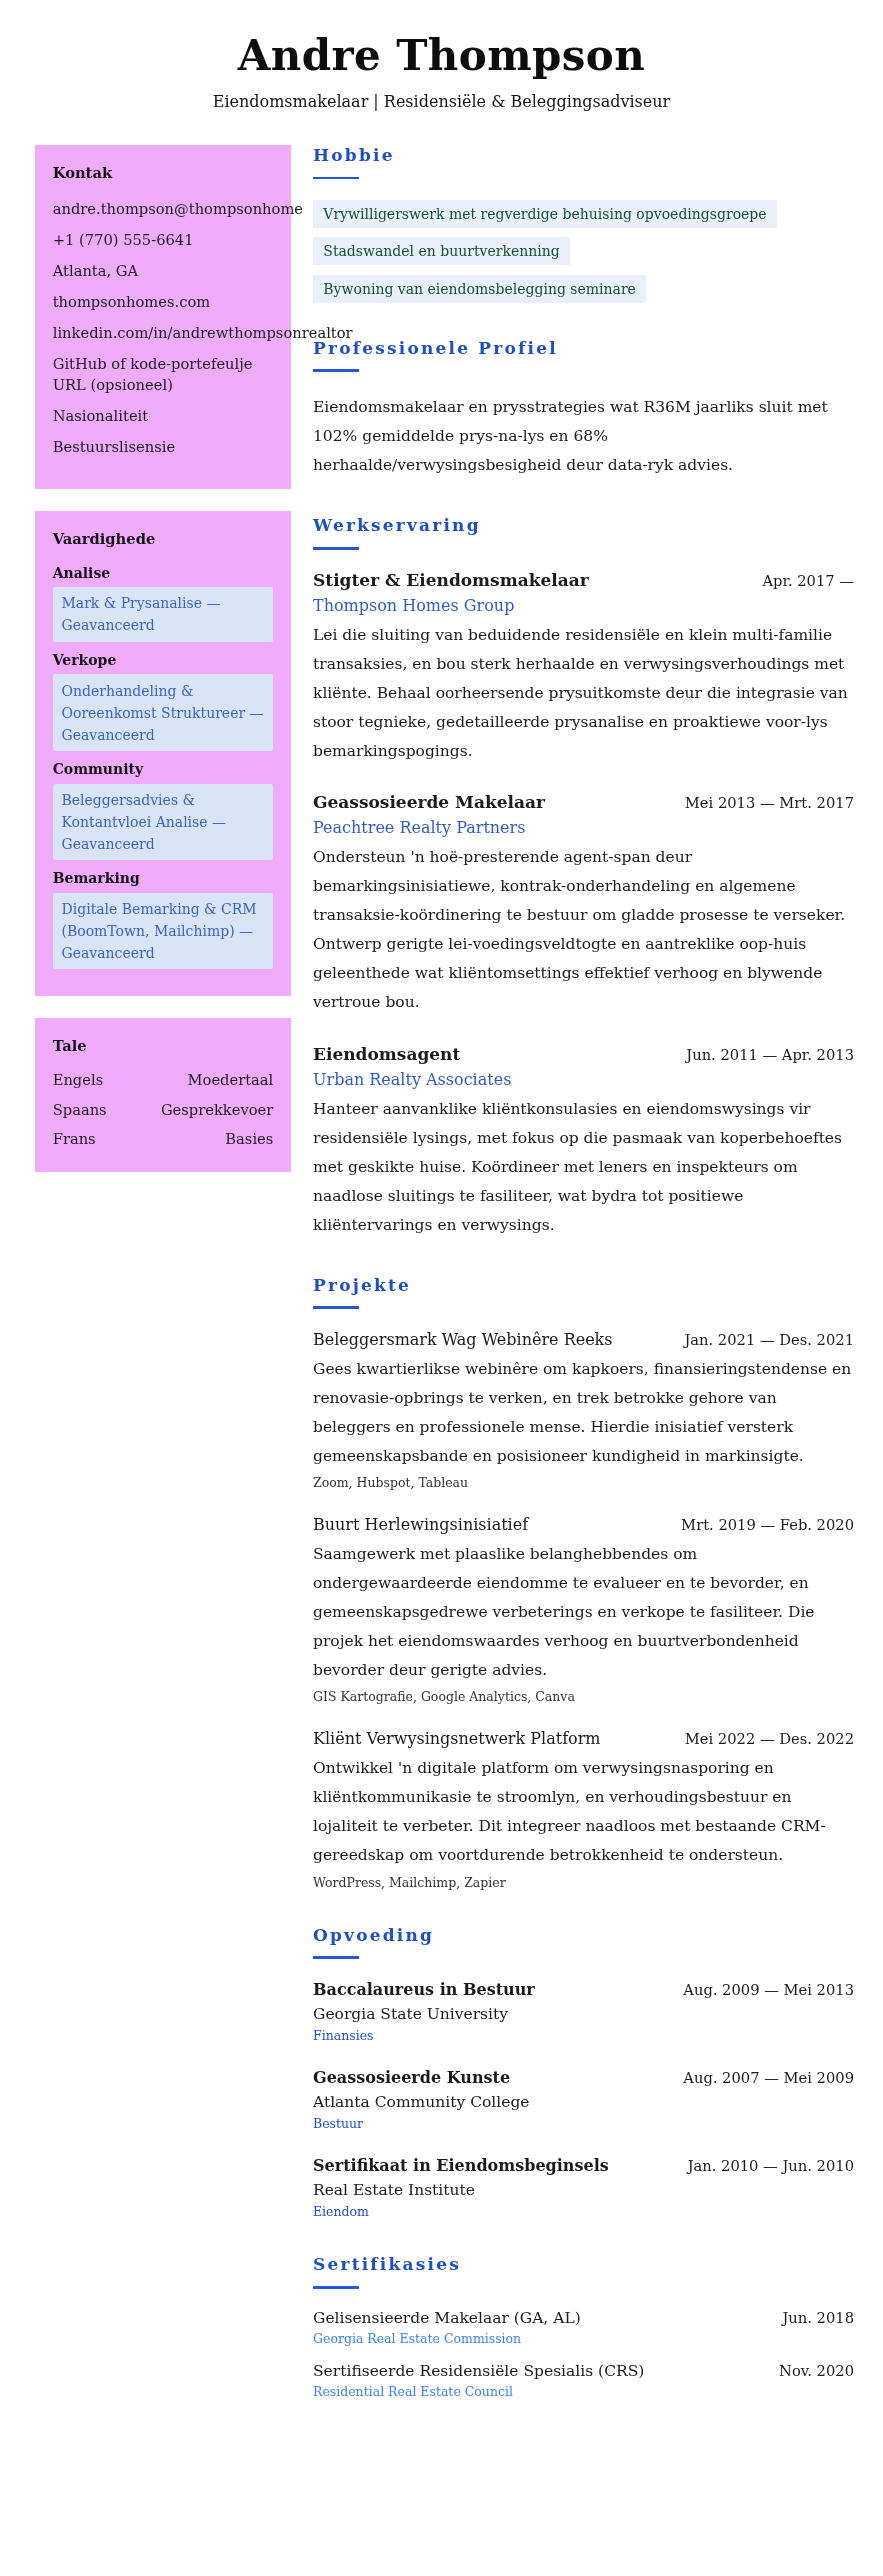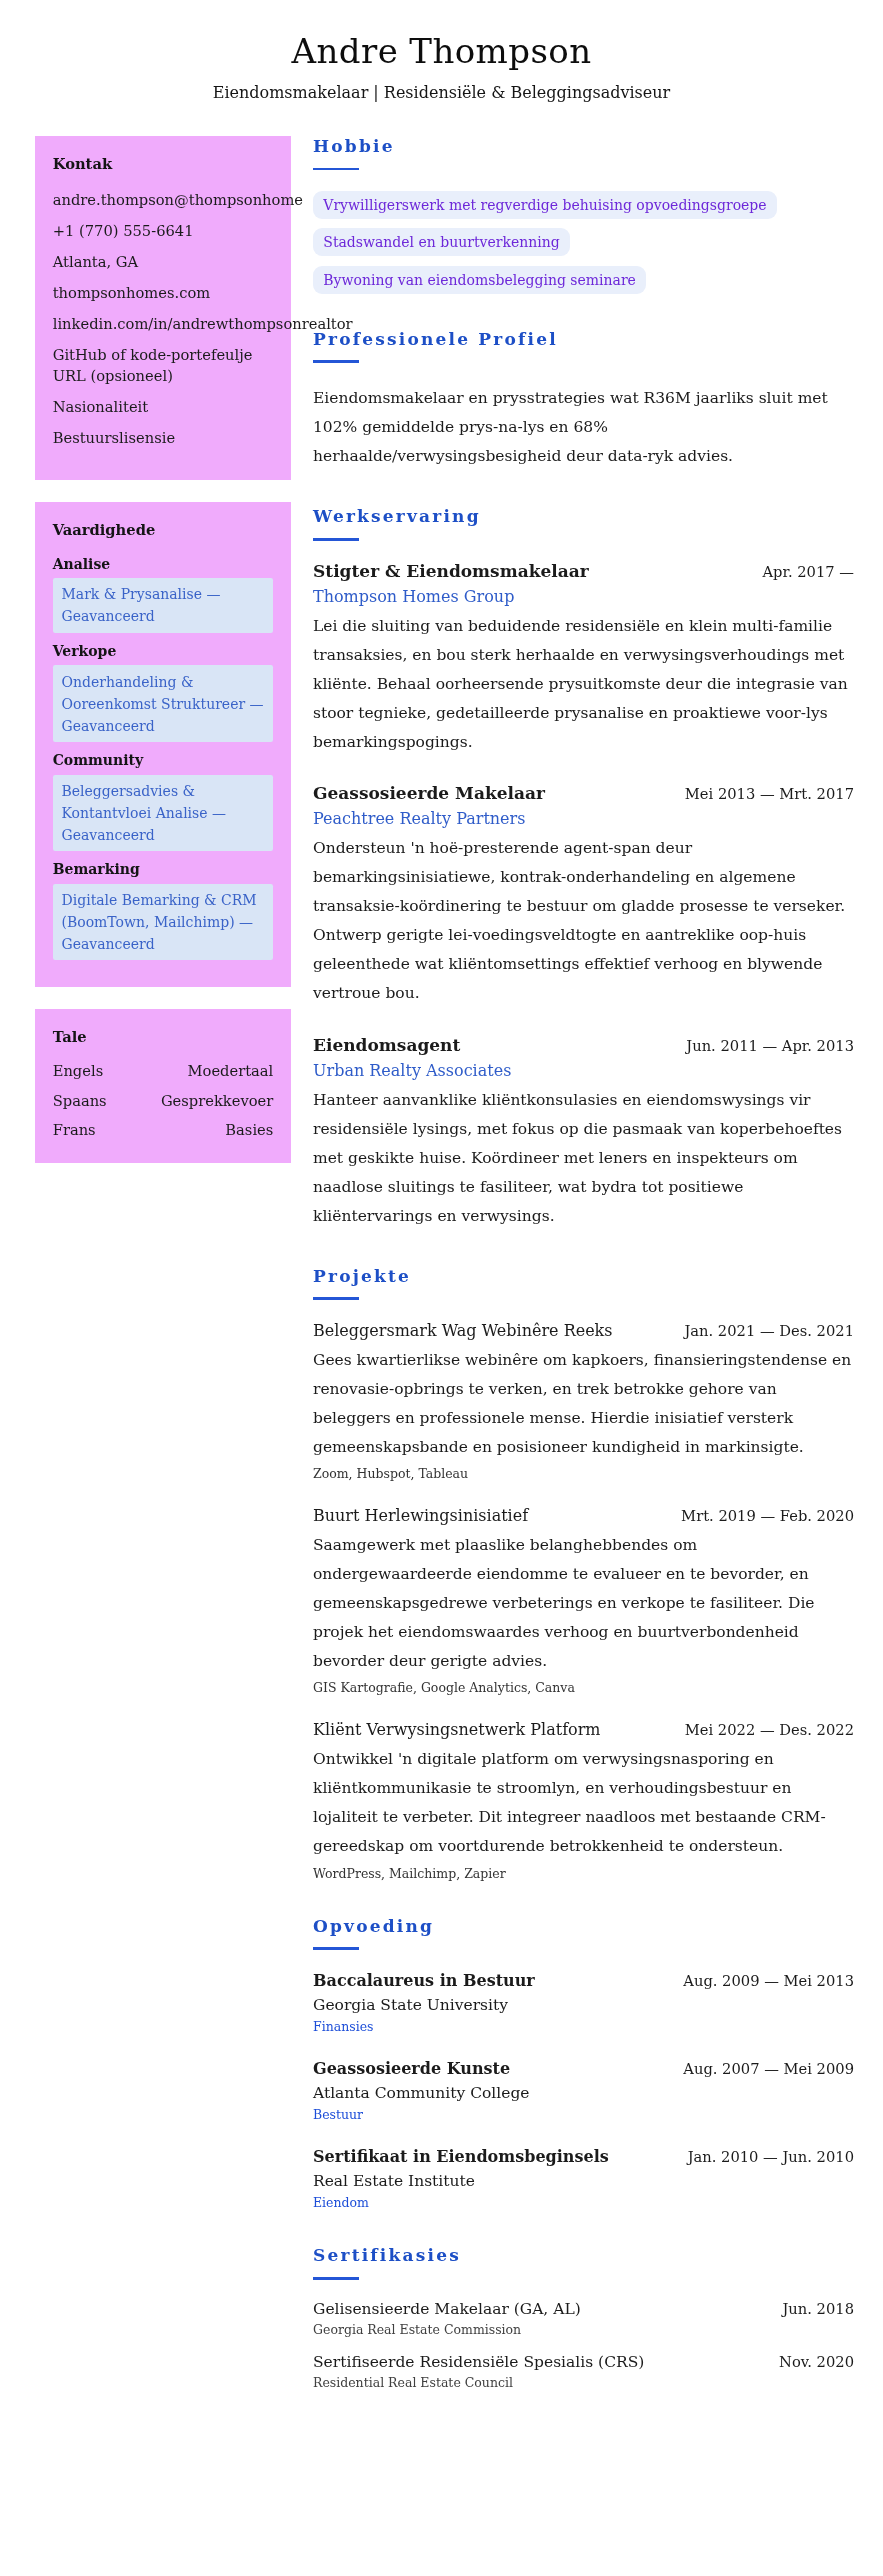--- a/index.html
+++ b/index.html
@@ -8,21 +8,21 @@
     height: 2576px;
     background: #ffffff;
     color: #1b1b1b;
     font-family: "DejaVu Serif", "Liberation Serif", serif;
     overflow: hidden;
     position: relative;
   }
 
   
   .header { padding-top: 31px; text-align: center; }
-  .name { font-size: 34px; font-weight: normal; letter-spacing: 0.4px; color: #0d0d0d; }
+  .name { font-size: 42px; font-weight: bold; letter-spacing: 0.4px; color: #0d0d0d; }
   .subtitle { font-size: 16px; margin-top: 11.8px; color: #151515; }
 
   
   .columns { display: flex; align-items: flex-start; margin: 34px 29px 0 35px; }
   .sidebar { flex: 0 0 256px; width: 256px; }
   .main { flex: 1; margin-left: 22px; min-width: 0; }
 
   
   .side-box { background: #f0abfc; padding: 19px 17.7px 22px 17.7px; margin-bottom: 22px; }
   .side-title { font-size: 14.7px; font-weight: bold; color: #141414; margin-bottom: 17.7px; }
@@ -37,22 +37,22 @@
   .lang-row { display: flex; justify-content: space-between; font-size: 14.7px; margin-bottom: 12.5px; }
   .lang-row:last-child { margin-bottom: 2.9px; }
 
   
   .section { margin-bottom: 35px; }
   .section-title { color: #1d4fc6; font-size: 17px; font-weight: bold; letter-spacing: 2.2px; }
   .title-rule { width: 46px; height: 2.9px; background: #2456d6; margin: 11.8px 0 20.6px 0; }
 
   .hobby-line { margin-bottom: 9.6px; }
   .hobby-pill {
-    display: inline-block; background: #e9effb; color: #6d28d9;
-    font-size: 14px; padding: 5.9px 10.3px; border-radius: 9px;
+    display: inline-block; background: #e9effb; color: #14532d;
+    font-size: 14px; padding: 5.9px 10.3px; border-radius: 1px;
   }
 
   .profile-text { font-size: 15.5px; line-height: 29px; }
 
   .row { display: flex; justify-content: space-between; align-items: baseline; }
   .date { font-size: 14.7px; color: #1b1b1b; white-space: nowrap; margin-left: 13.2px; flex: 0 0 auto; }
 
   .job { margin-bottom: 26.5px; }
   .job-title { font-size: 17px; font-weight: bold; }
   .company { color: #2f5cc9; font-size: 16px; margin-top: 5.9px; display: inline-block; }
@@ -62,21 +62,21 @@
   .project-title { font-size: 16px; }
   .tools { font-size: 12.5px; color: #333333; margin-top: 4.4px; }
 
   .edu { margin-bottom: 25px; }
   .degree { font-size: 16px; font-weight: bold; }
   .school { font-size: 15.5px; margin-top: 5.9px; }
   .field { font-size: 12.5px; margin-top: 5.2px; color: #1d4ed8; }
 
   .cert { margin-bottom: 16px; }
   .cert-name { font-size: 15.5px; }
-  .issuer { font-size: 12.5px; margin-top: 3.7px; color: #404040; }
+  .issuer { font-size: 12.5px; margin-top: 3.7px; color: #3b82f6; }
 </style>
 </head>
 <body>
 
 <div class="header">
   <div class="name">Andre Thompson</div>
   <div class="subtitle">Eiendomsmakelaar | Residensiële &amp; Beleggingsadviseur</div>
 </div>
 
 <div class="columns">

